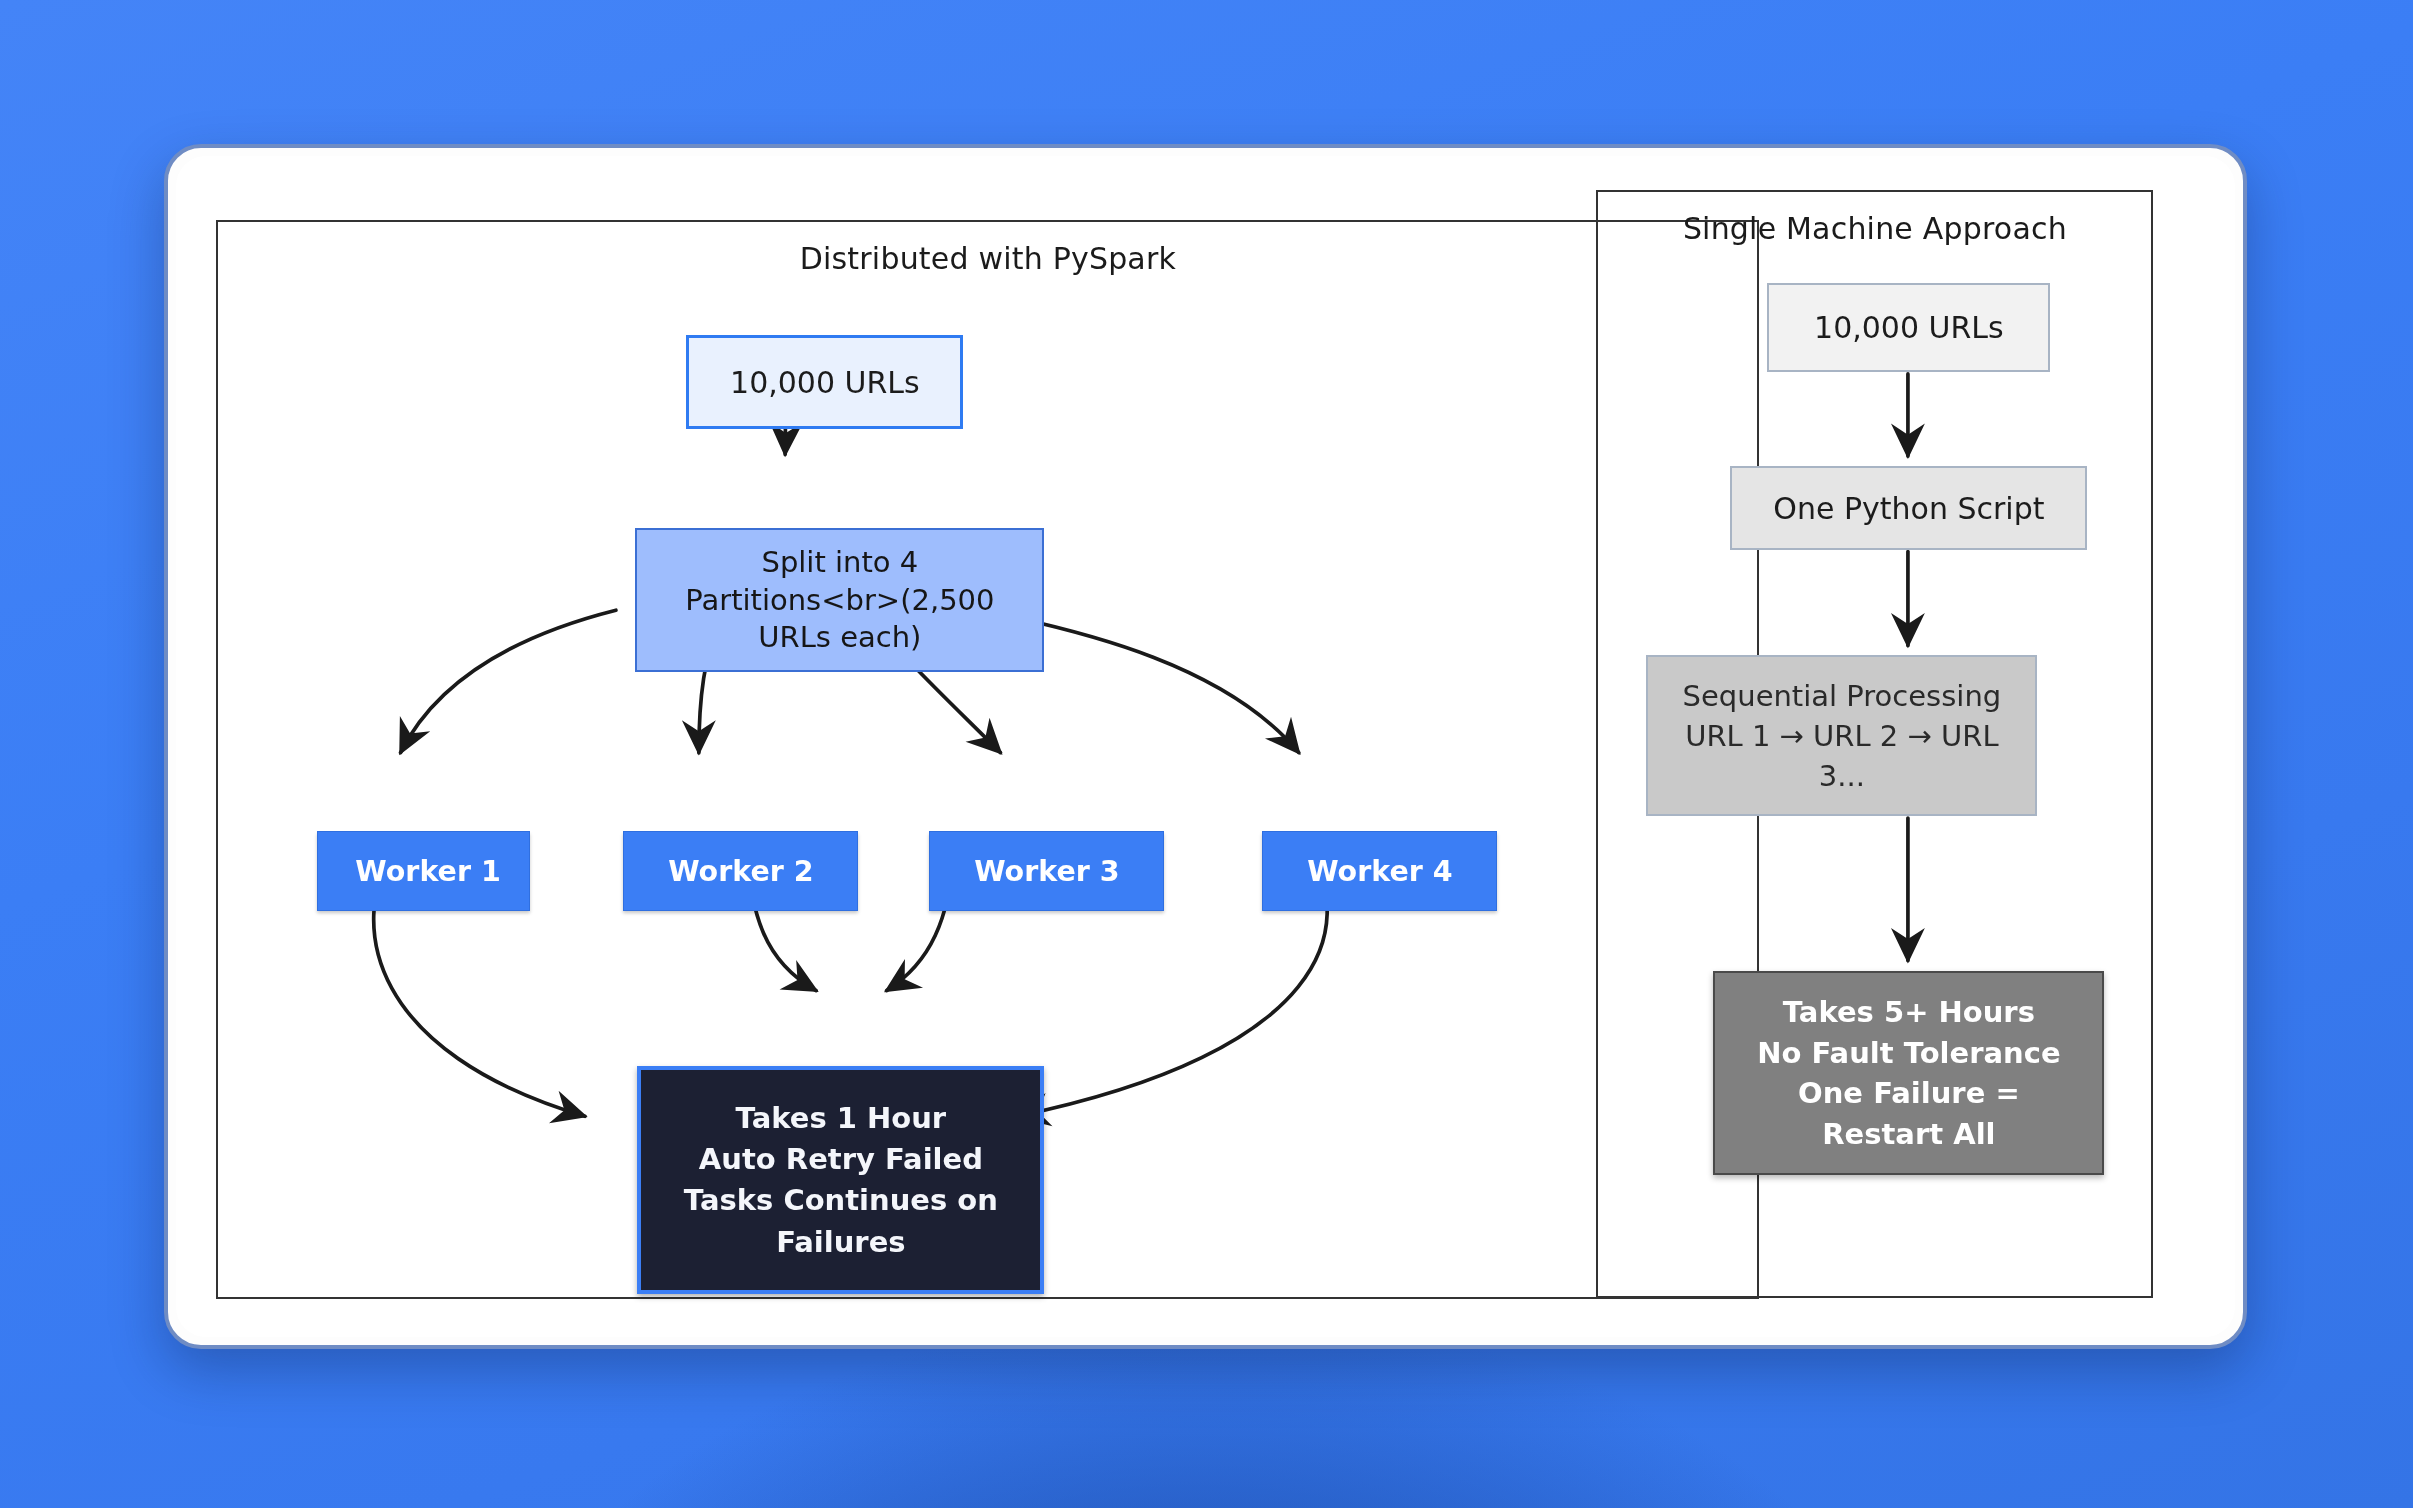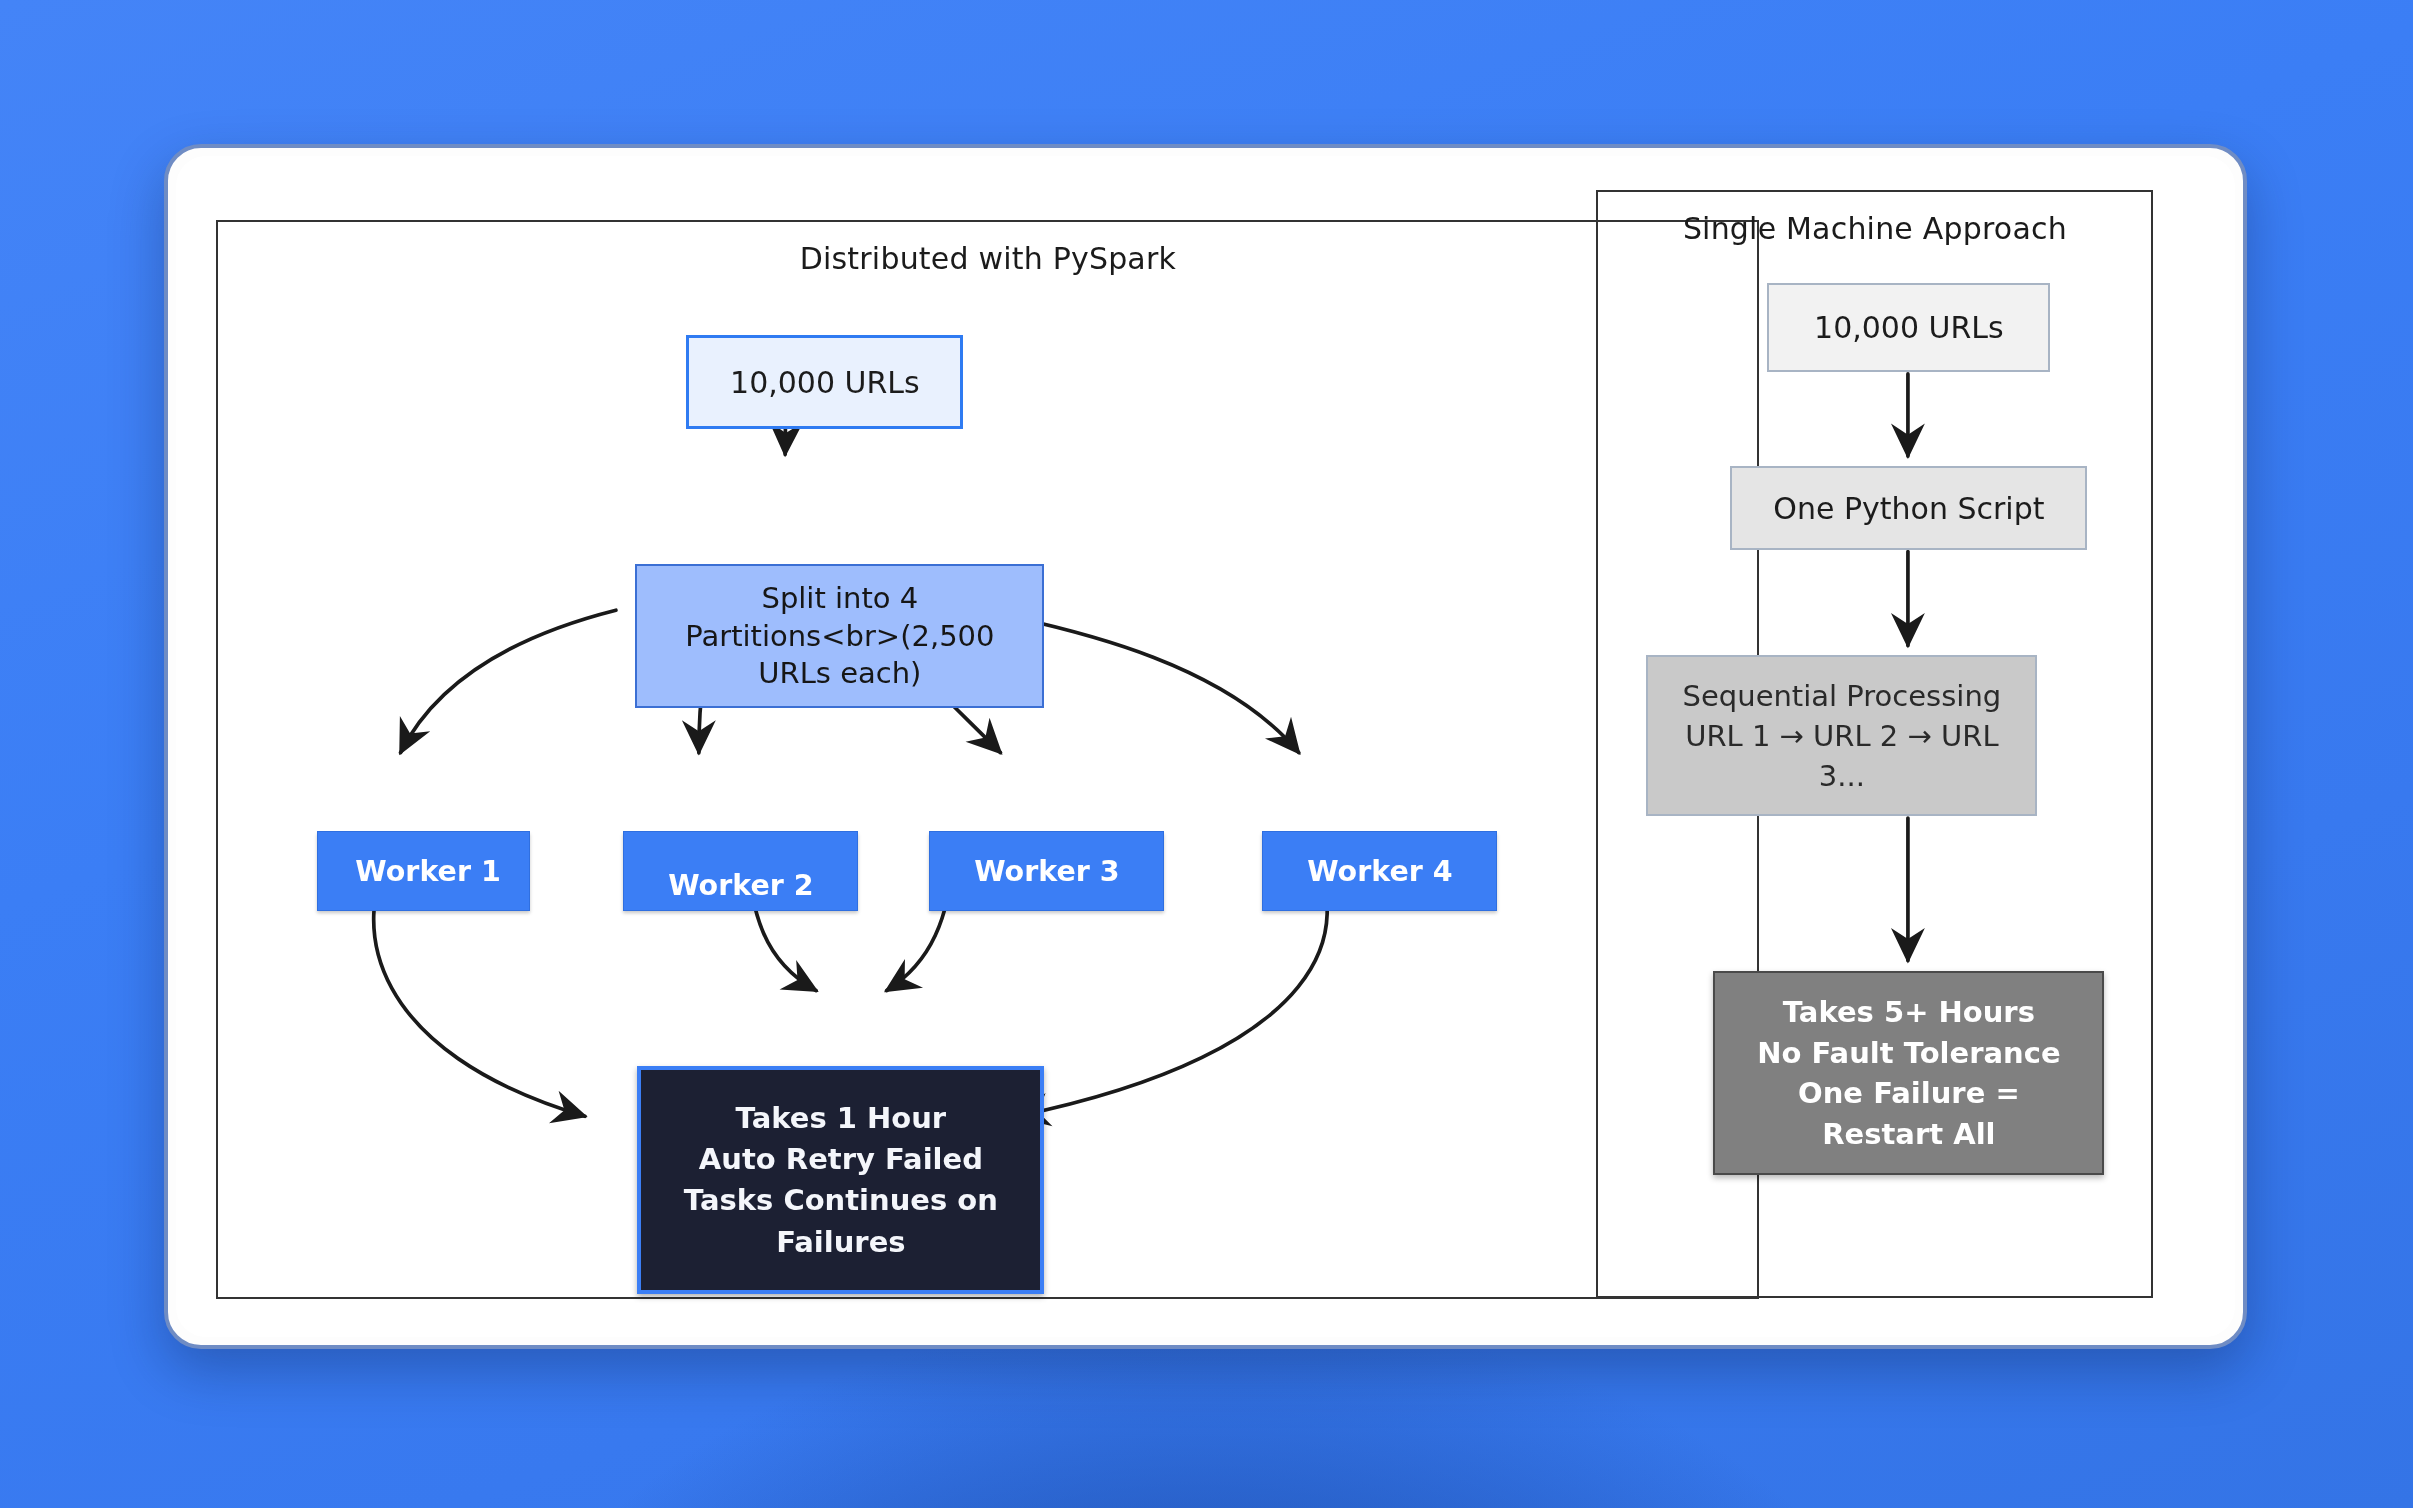--- a/index.html
+++ b/index.html
@@ -156,23 +156,23 @@
     border: 2.5px solid #4a4a4a;
     color: #ffffff;
     font-size: 29px;
     font-weight: 600;
     line-height: 1.40;
     box-shadow: 0 3.4px 5.9px rgba(0,0,0,0.28);
   }
 
   
   #n-urls-left   { left: 469px; top: 116px;  width: 277px; height: 94px; }
-  #n-split       { left: 419px; top: 308px;  width: 409px; height: 144px; margin-top: 36px; }
+  #n-split       { left: 419px; top: 308px;  width: 409px; height: 144px; }
   #n-worker-1    { left: 101px; top: 612px;  width: 213px; height: 80px; padding-left: 20px;  }
-  #n-worker-2    { left: 406px; top: 612px;  width: 235px; height: 80px; align-items: flex-end;  }
+  #n-worker-2    { left: 406px; top: 612px;  width: 235px; height: 80px;  }
   #n-worker-3    { left: 712px; top: 612px;  width: 235px; height: 80px;  }
   #n-worker-4    { left: 1018px;top: 612px;  width: 235px; height: 80px;  }
   #n-result-dark { left: 421px; top: 846px; width: 407px; height: 228px; }
 
   
   #n-urls-right  { left: 171px; top: 94px; width: 283px; height: 89px; }
   #n-script      { left: 134px; top: 277px; width: 357px; height: 84px; }
   #n-sequential  { left: 117px; top: 466px; width: 391px; height: 161px; }
   #n-result-gray { left: 117px; top: 781px; width: 391px; height: 204px; }
 </style>

